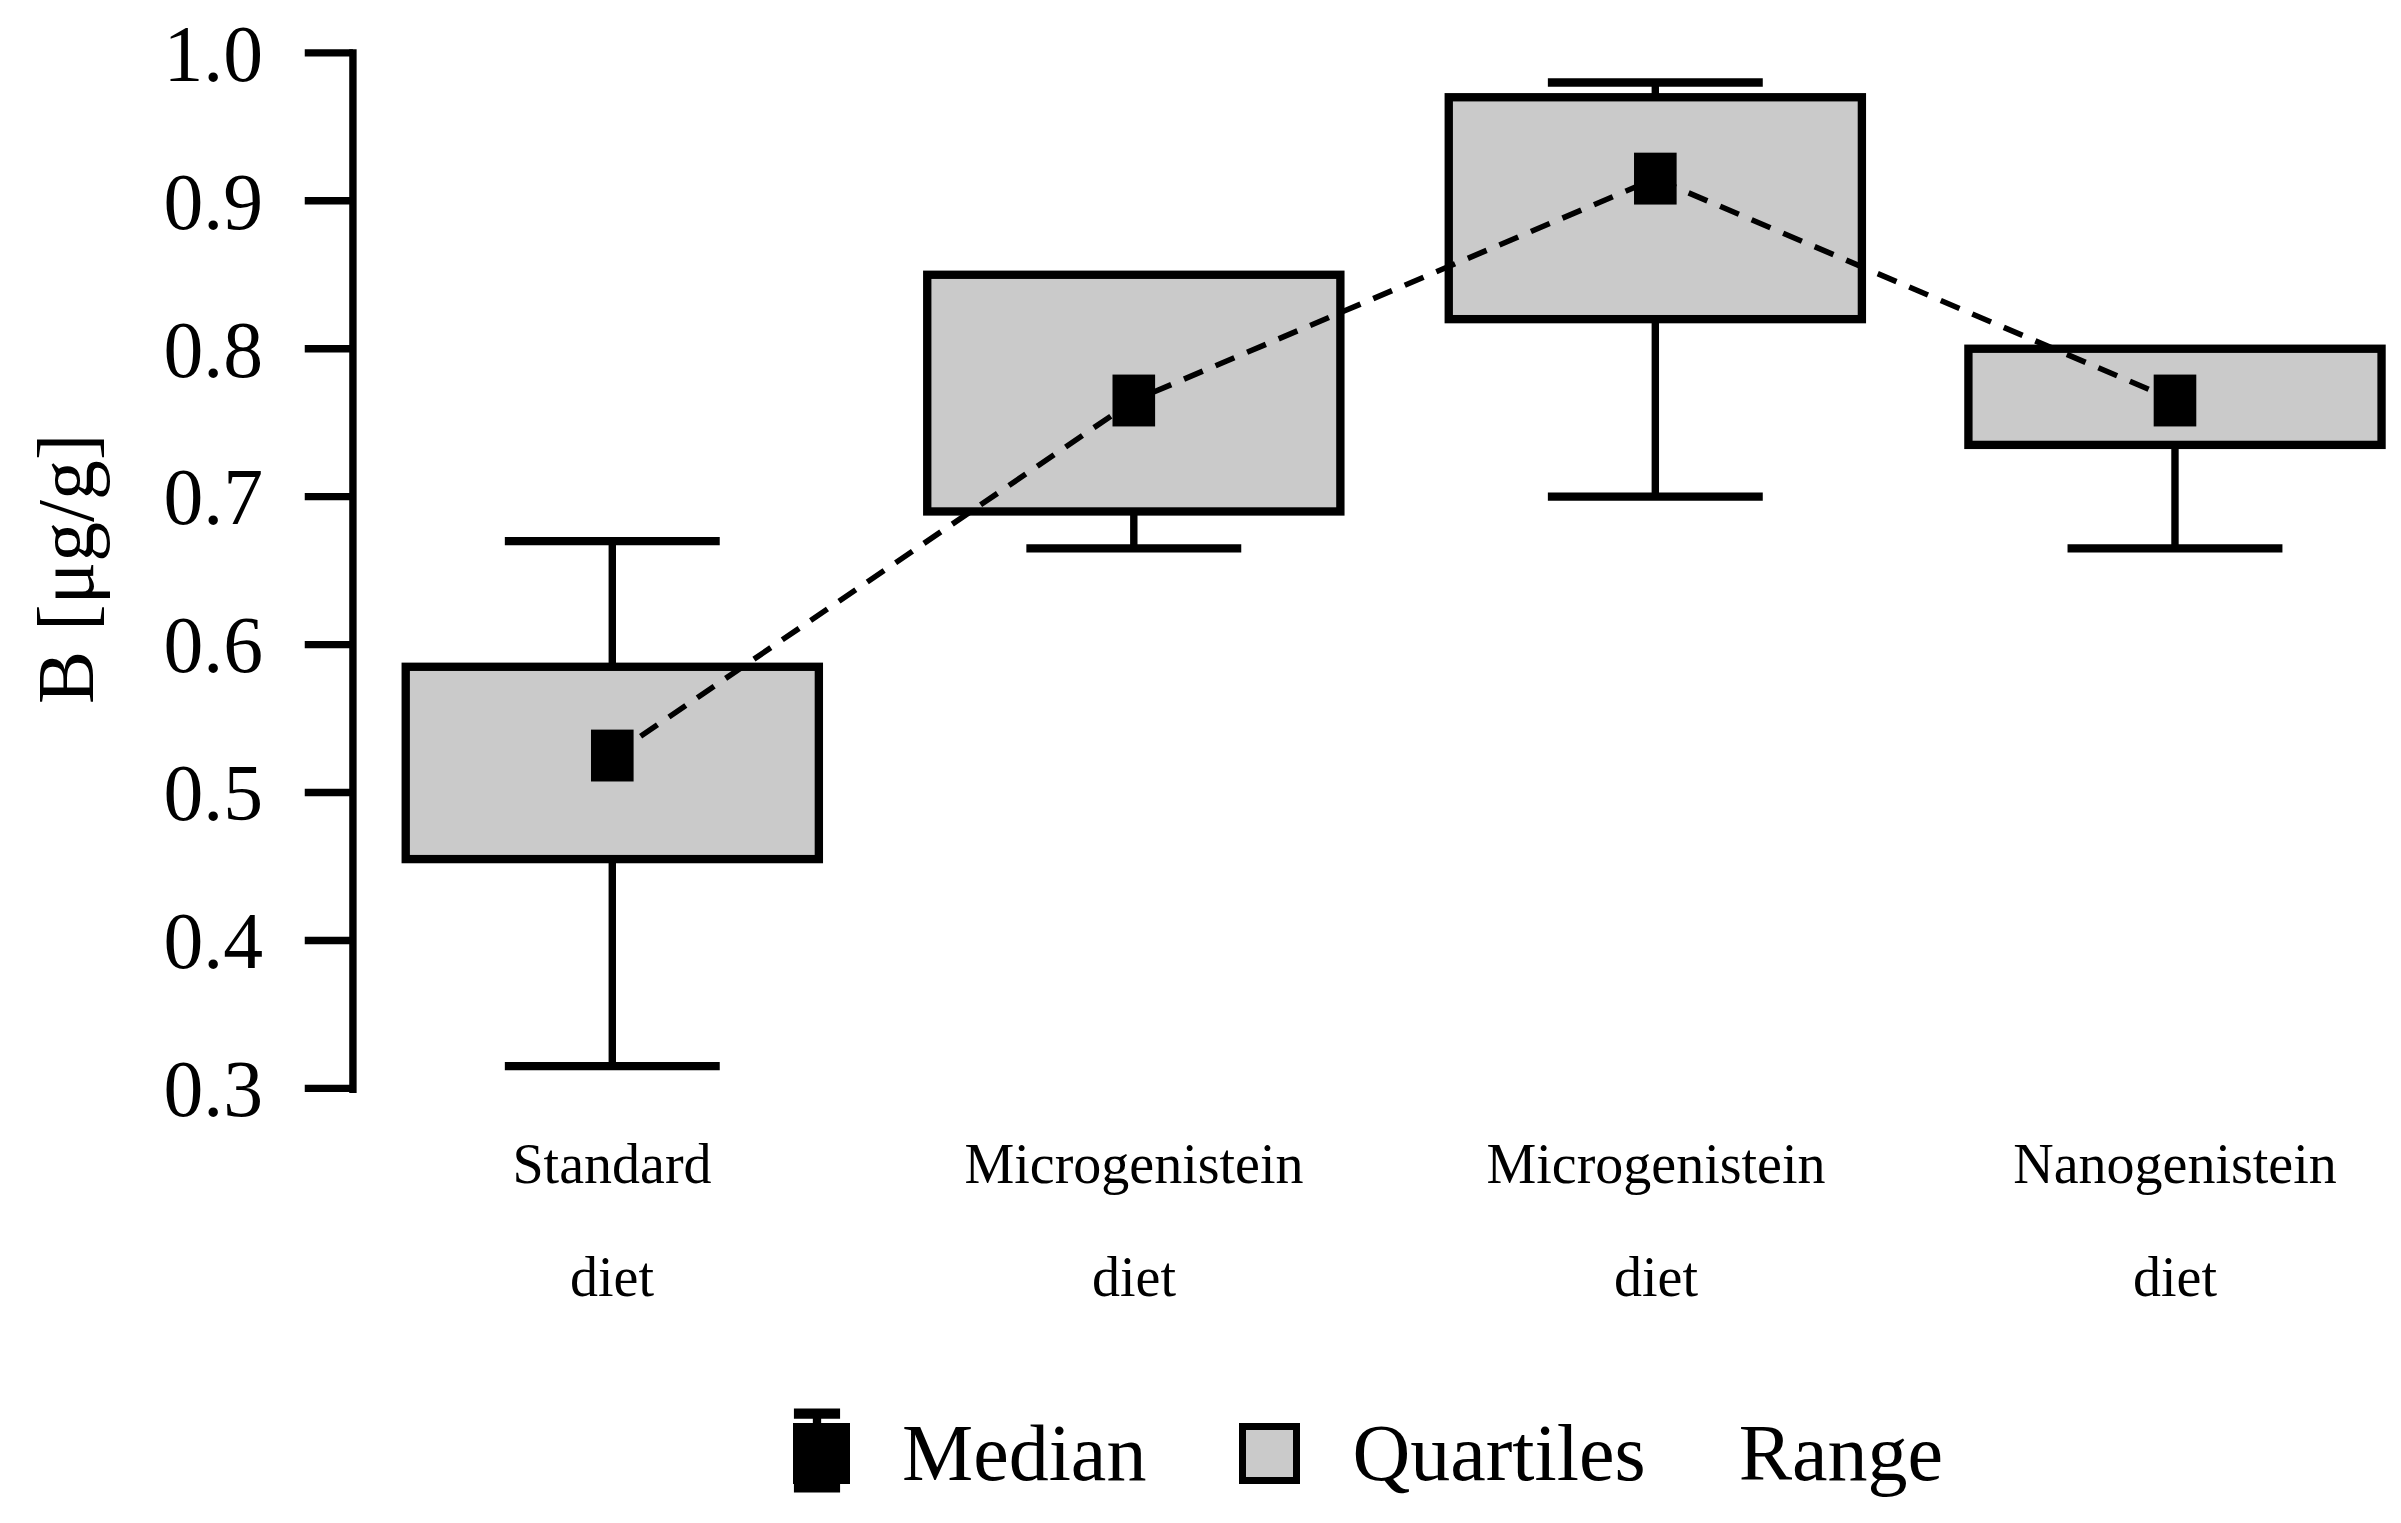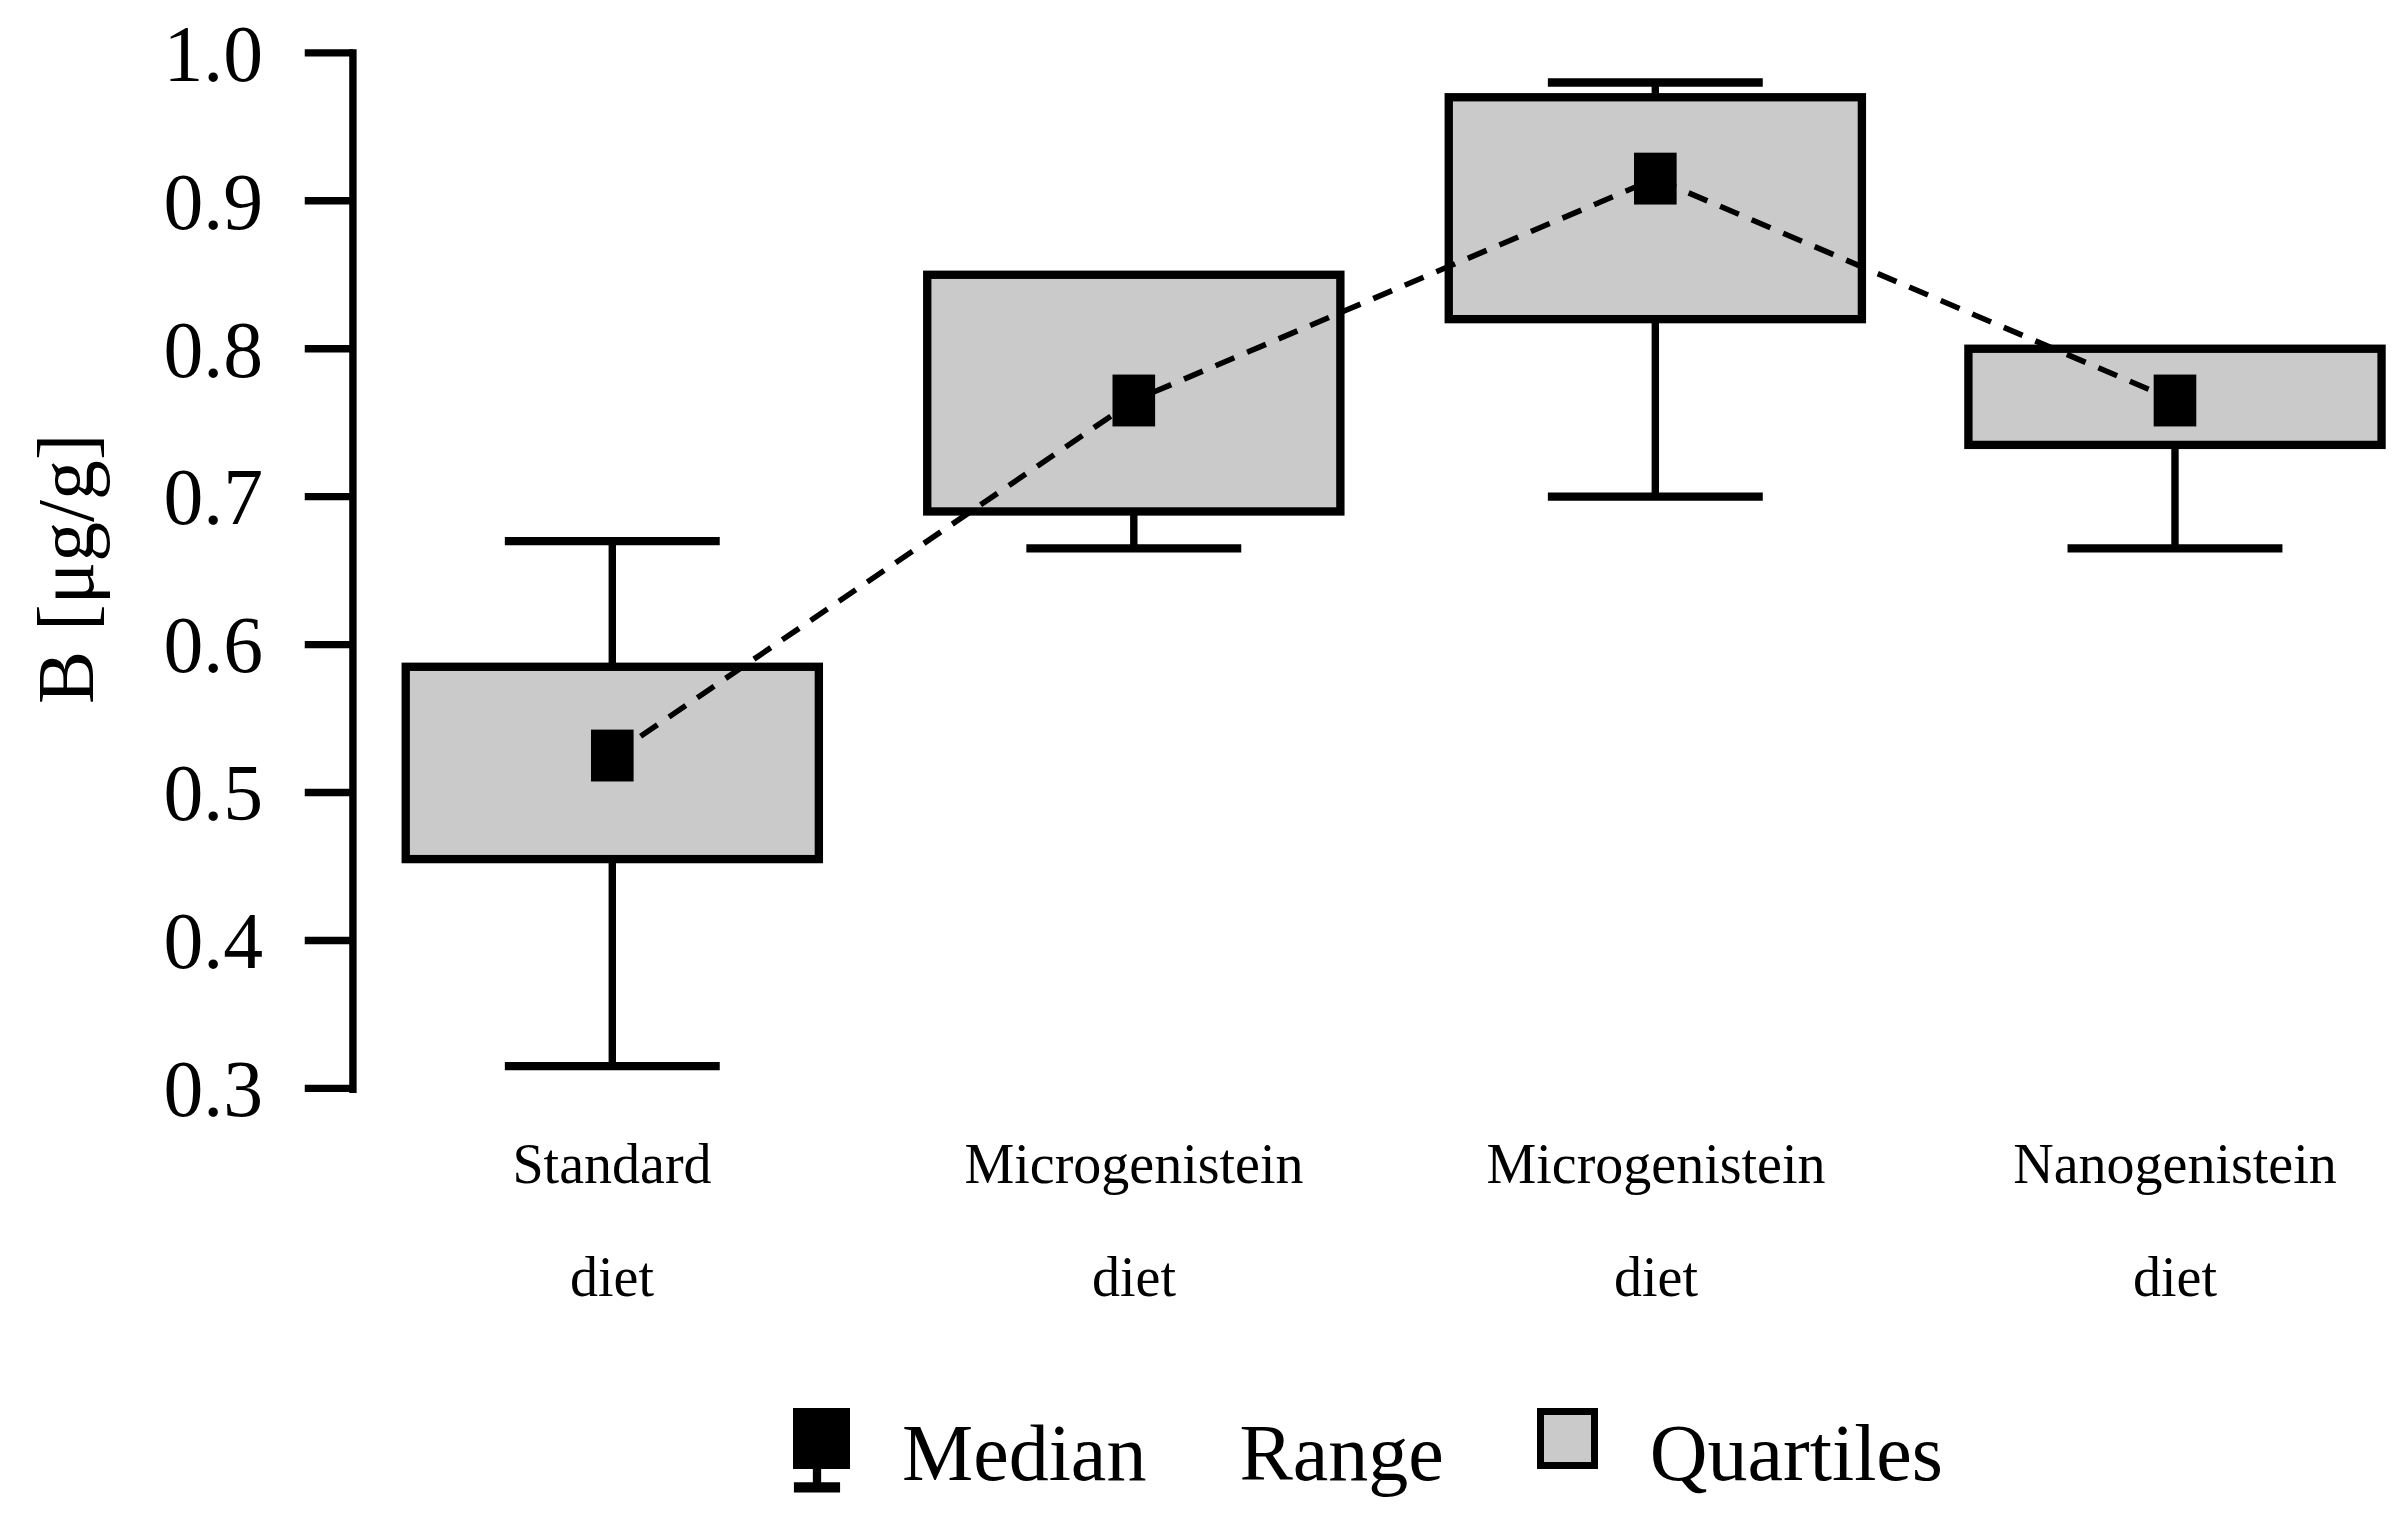--- a/index.html
+++ b/index.html
@@ -32,21 +32,21 @@
     position:absolute;
     top:1408px;
     left:1368px;
     transform:translateX(-50%);
     display:flex;
     align-items:center;
     gap:93px;
     font-size:80px;
     white-space:nowrap;
   }
-  .li{display:flex;gap:52px;}
+  .li{display:flex;align-items:center;gap:52px;}
   .sw-median{width:57px;height:61px;background:#000;display:inline-block;}
   .sw-quartiles{
     width:61px;height:61px;display:inline-block;
     background:#cacaca;border:7.4px solid #000;box-sizing:border-box;
   }
   .sw-range{display:block;}
 </style>
 </head>
 <body>
 
@@ -114,27 +114,27 @@
       <div>diet</div>
     </div>
   </div>
 
   <div class="legend">
     <div class="li">
       <span class="sw-median"></span>
       <span>Median</span>
     </div>
     <div class="li">
+      <span class="sw-quartiles"></span>
+      <span>Quartiles</span>
+    </div>
+    <div class="li">
       <svg class="sw-range" width="48" height="85" viewBox="0 0 52 92">
         <line x1="26" y1="5" x2="26" y2="87" stroke="#000" stroke-width="9"></line>
         <line x1="1" y1="6" x2="51" y2="6" stroke="#000" stroke-width="11"></line>
         <line x1="1" y1="86" x2="51" y2="86" stroke="#000" stroke-width="11"></line>
       </svg>
       <span>Range</span>
     </div>
-    <div class="li">
-      <span class="sw-quartiles"></span>
-      <span>Quartiles</span>
-    </div>
   </div>
 
 </div>
 
 
 </body></html>

